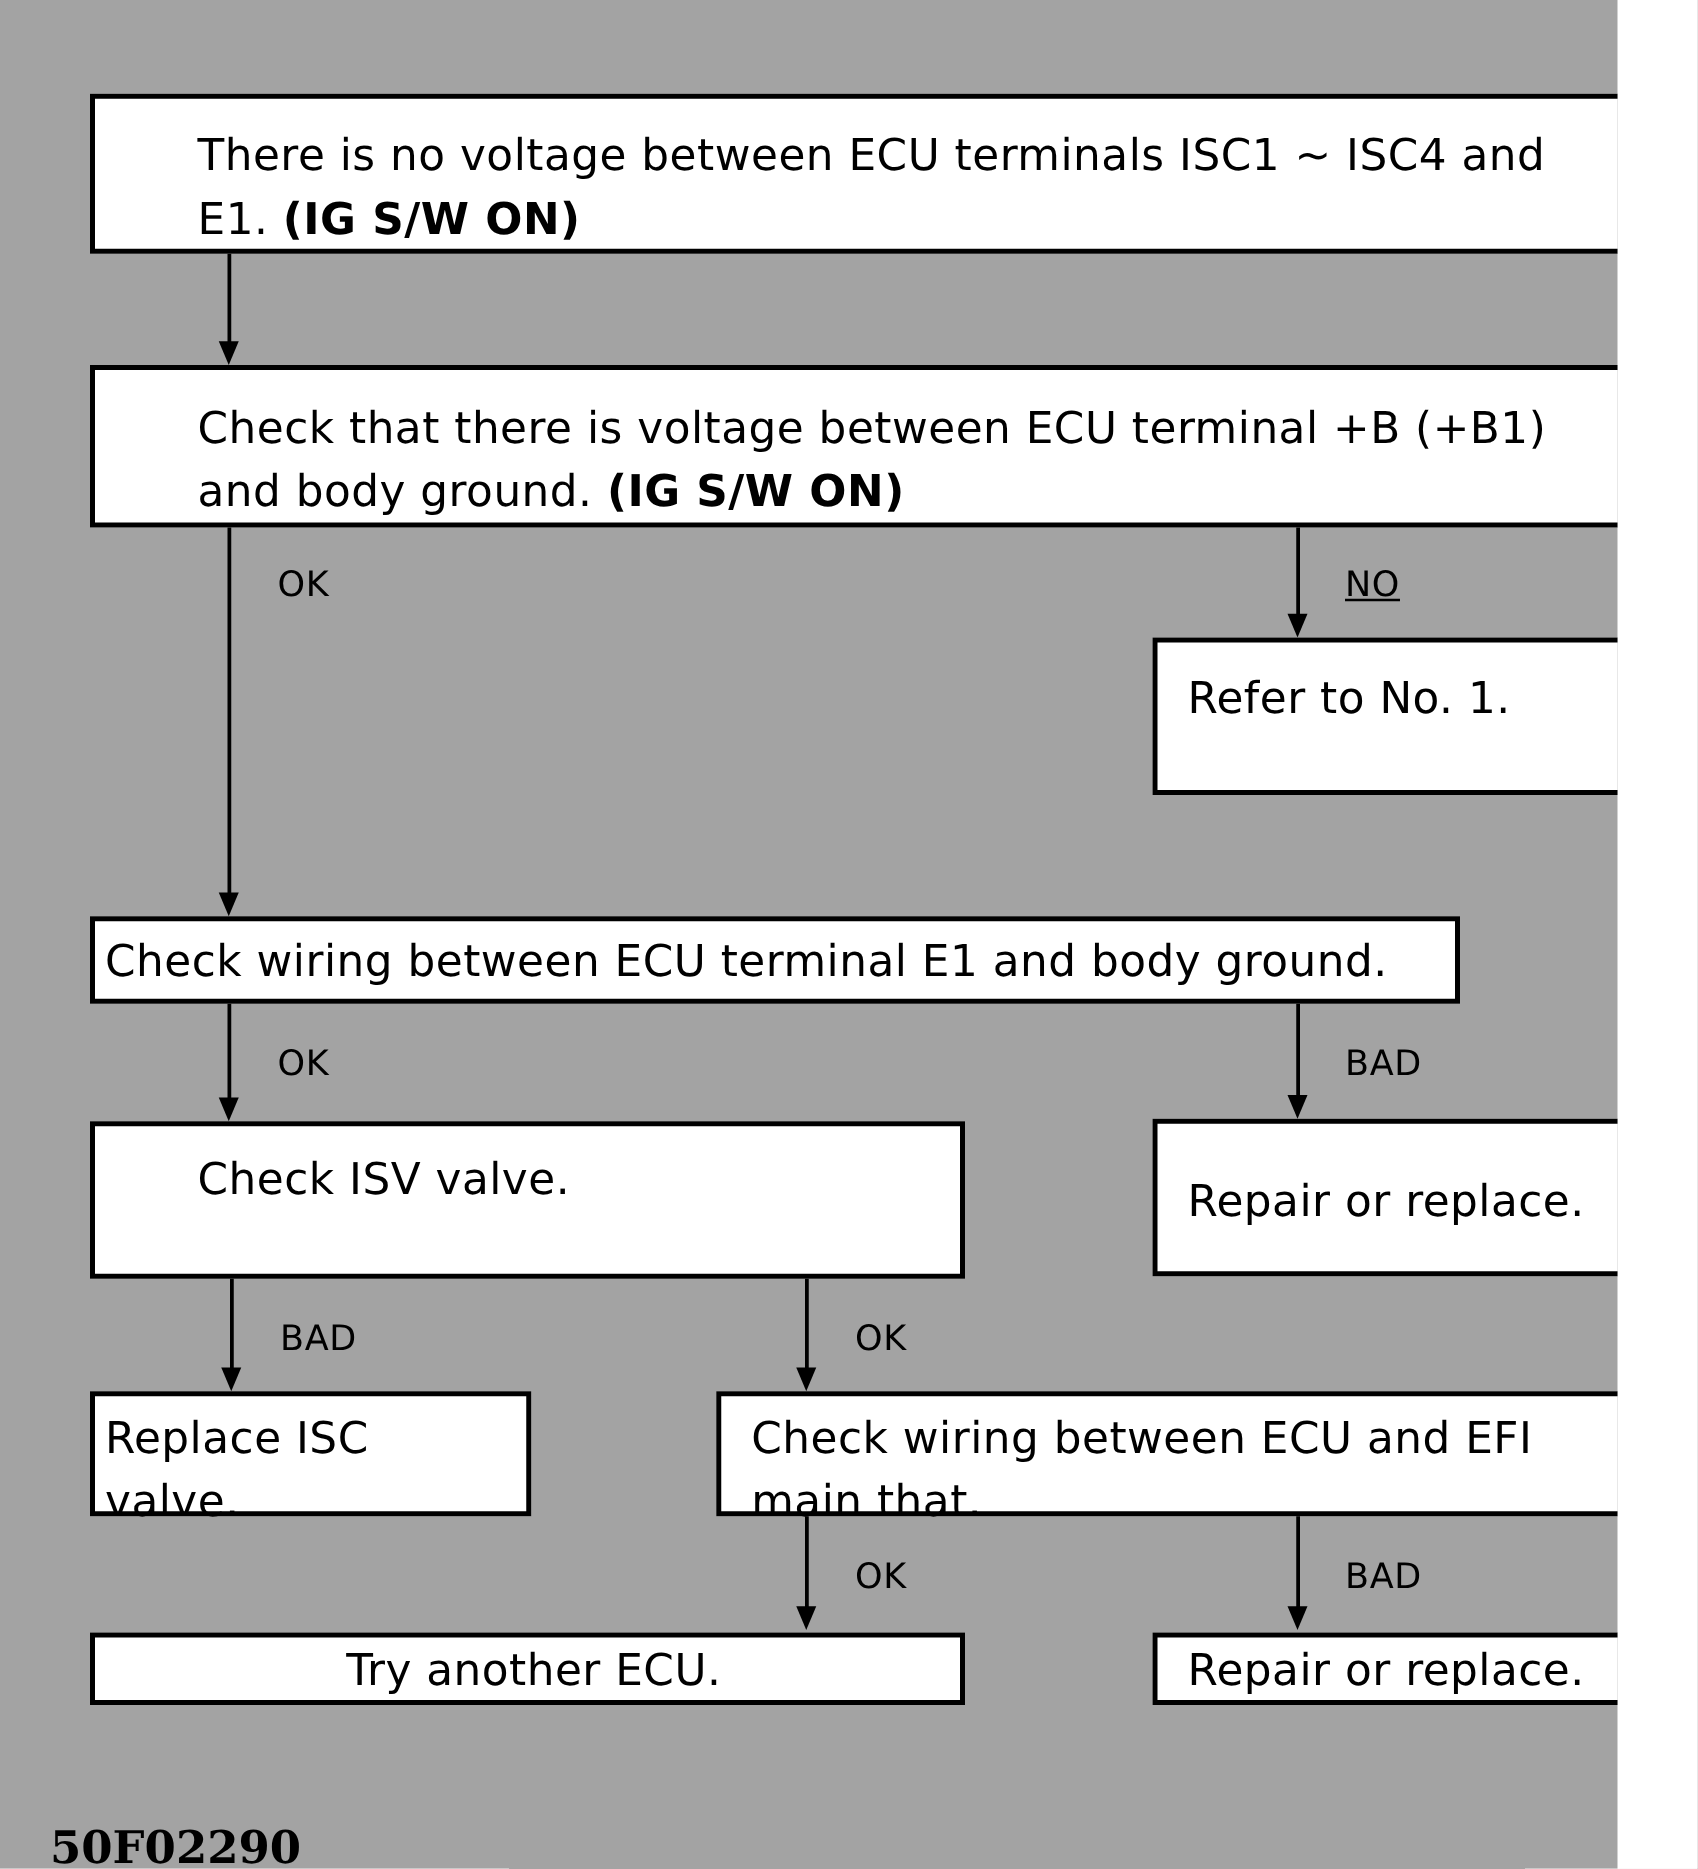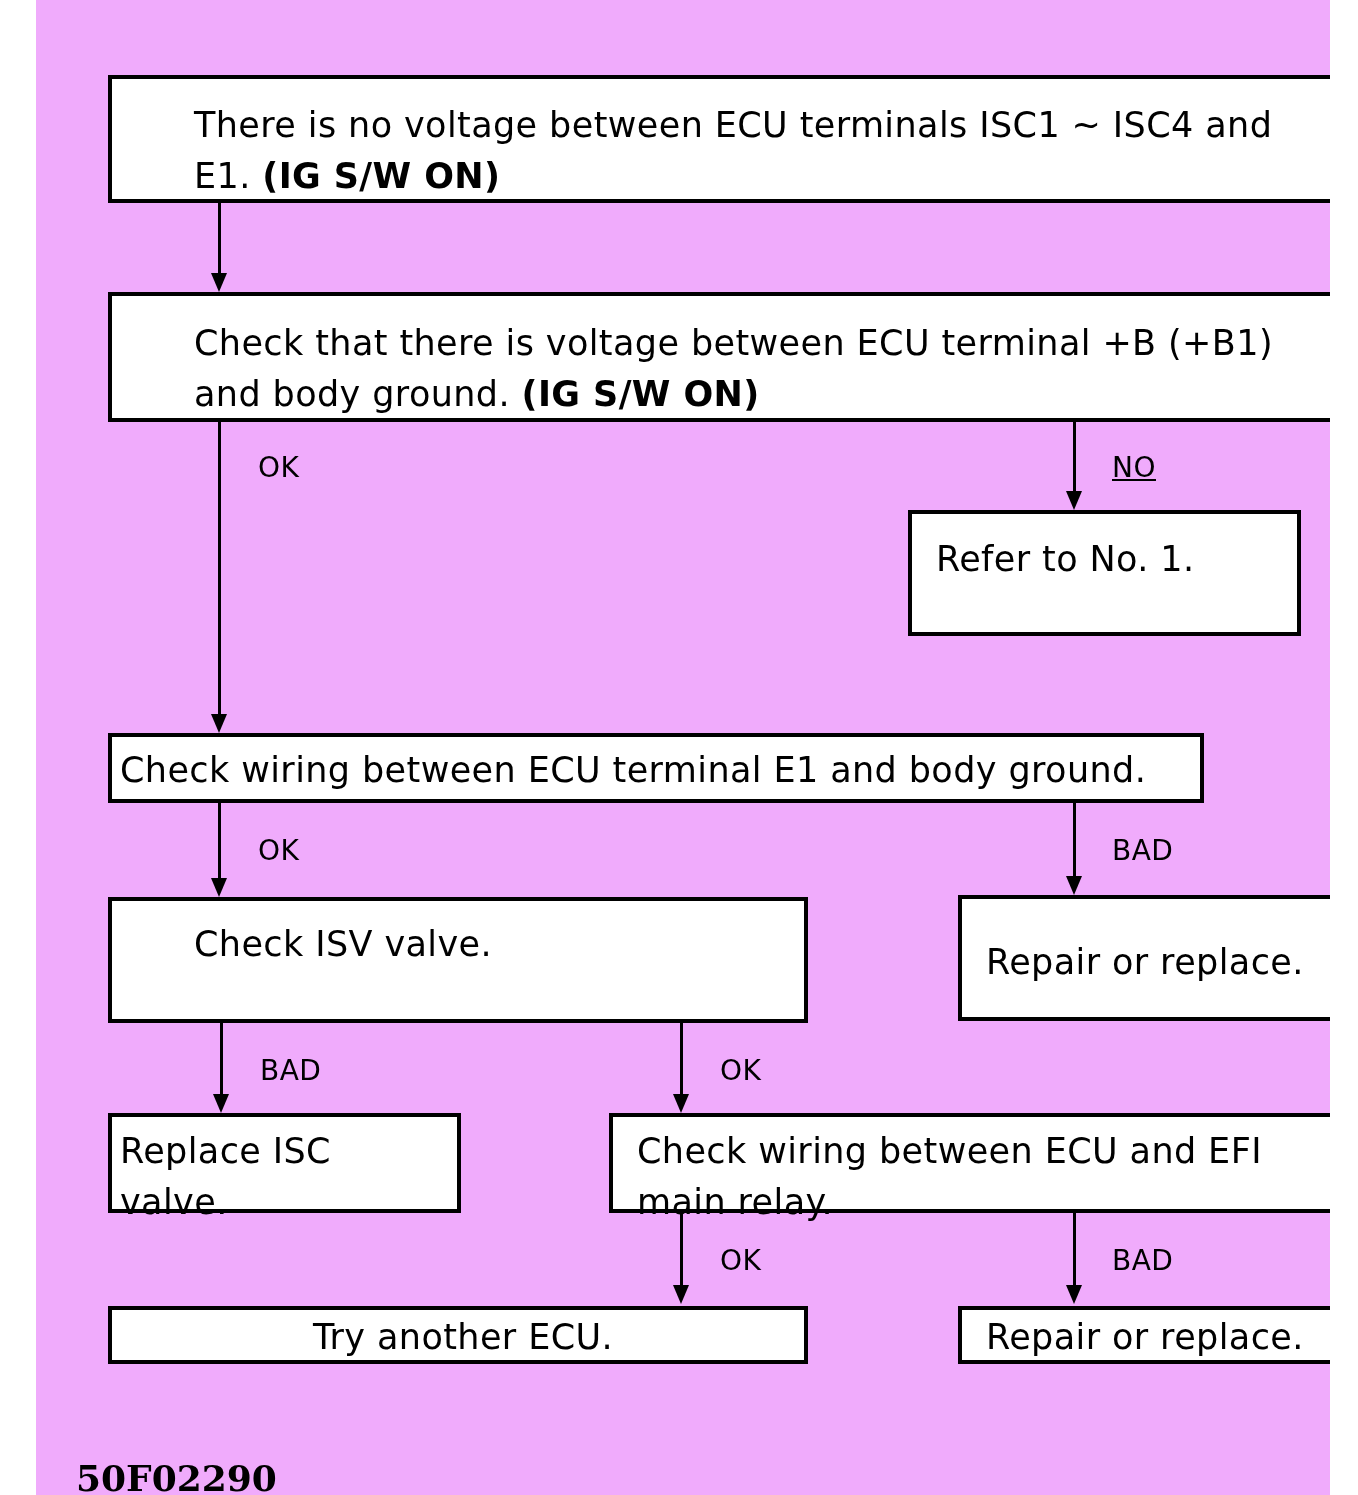--- a/index.html
+++ b/index.html
@@ -8,23 +8,22 @@
     background: #ffffff;
   }
   body {
     font-family: "DejaVu Sans", "Liberation Sans", sans-serif;
     color: #000000;
   }
   #page {
     position: relative;
     width: 1294px;
     height: 1495px;
-    background: #f0abfc;
+    background: #a3a3a3;
     overflow: hidden;
-    margin-left: 36px;
   }
   .node {
     position: absolute;
     border: 4px solid #000000;
     background: #ffffff;
     box-sizing: border-box;
   }
   .node .txt {
     position: absolute;
     left: 0;
@@ -66,21 +65,21 @@
     color: #000000;
     white-space: nowrap;
   }
   
   #n-symptom      { left: 72px;  top: 75px;   width: 1243px; height: 128px; }
   #n-symptom .txt { top: 21px;   padding: 0 0 0 82px; padding-right: 22px; }
 
   #n-check-b      { left: 72px;  top: 292px;  width: 1243px; height: 130px; }
   #n-check-b .txt { top: 22px;   padding: 0 22px 0 82px; }
 
-  #n-refer        { left: 872px; top: 510px;  width: 393px; height: 126px; padding-left: 28px; }
+  #n-refer        { left: 922px; top: 510px;  width: 393px; height: 126px; padding-left: 28px; }
   #n-refer .txt   { top: 20px;   padding: 0 18px 0 24px; }
 
   #n-check-e1     { left: 72px;  top: 733px;  width: 1096px; height: 70px; }
   #n-check-e1 .txt{ top: 8px;    padding: 0 14px 0 8px; }
 
   #n-check-isv    { left: 72px;  top: 897px;  width: 700px; height: 126px; padding-left: 10px; }
   #n-check-isv .txt{top: 18px;   padding: 0 18px 0 82px; }
 
   #n-repair-1     { left: 922px; top: 895px;  width: 393px; height: 126px; }
   #n-repair-1 .txt{ top: 38px;   padding: 0 18px 0 24px; }
@@ -128,21 +127,21 @@
     <div class="txt">Repair or replace.</div>
   </div>
 
   <div class="node" id="n-replace-isc">
     <div class="txt">Replace ISC
 valve.</div>
   </div>
 
   <div class="node" id="n-check-relay">
     <div class="txt">Check wiring between ECU and EFI
-main relay.</div>
+main that.</div>
   </div>
 
   <div class="node" id="n-try-ecu">
     <div class="txt">Try another ECU.</div>
   </div>
 
   <div class="node" id="n-repair-2">
     <div class="txt">Repair or replace.</div>
   </div>
 

